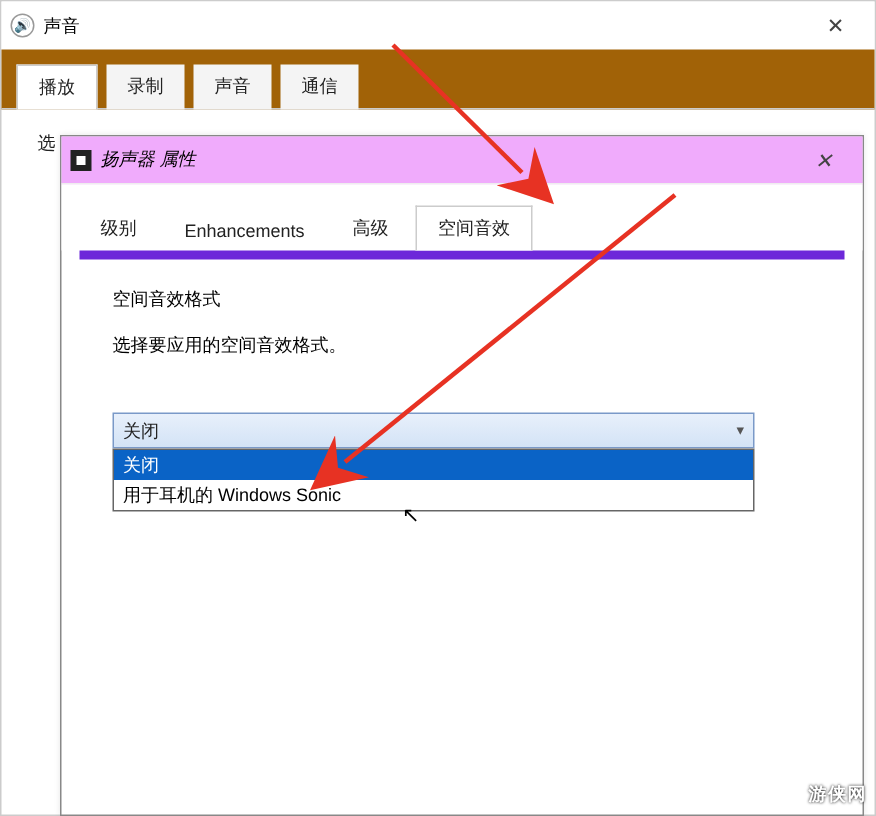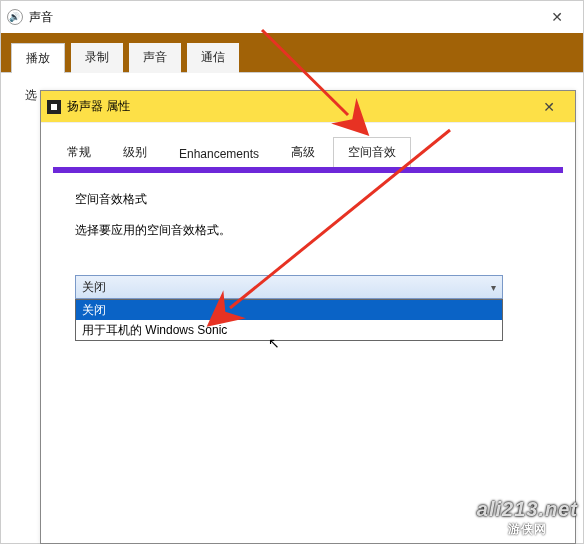--- a/index.html
+++ b/index.html
@@ -78,22 +78,23 @@
     height: 454px;
     background: #fff;
     border: 1px solid #888;
     box-shadow: 0 0 4px rgba(0,0,0,.1);
   }
   .child-titlebar {
     height: 32px;
     display: flex;
     align-items: center;
     padding: 0 6px;
-    background: #fde047;
+    background: #f0abfc;
     border-bottom: 1px solid #eee;
+    font-style: italic;
   }
   .child-titlebar .icon {
     width: 14px; height: 14px;
     background: #222;
     margin-right: 6px;
     display: inline-flex; align-items:center; justify-content:center;
   }
   .child-titlebar .icon:after{
     content:""; width:6px; height:6px; background:#fff;
   }
@@ -204,21 +205,20 @@
   </div>
 </div>
 
 <div class="child-dialog">
   <div class="child-titlebar">
     <span class="icon"></span>
     <span class="child-title">扬声器 属性</span>
     <span class="close-x">✕</span>
   </div>
   <div class="child-tabbar">
-    <div class="ctab"><span>常规</span></div>
     <div class="ctab"><span>级别</span></div>
     <div class="ctab"><span>Enhancements</span></div>
     <div class="ctab"><span>高级</span></div>
     <div class="ctab active"><span>空间音效</span></div>
   </div>
   <div class="child-body">
     <div class="section-label">空间音效格式</div>
     <div class="section-desc">选择要应用的空间音效格式。</div>
 
     <div class="combo">
@@ -246,15 +246,14 @@
       <path d="M0,0 L12,6 L0,12 L4,6 Z" fill="#e73223"></path>
     </marker>
   </defs>
 
   <line x1="262" y1="30" x2="348" y2="115" stroke="#e73223" stroke-width="3" marker-end="url(#ah)"></line>
 
   <line x1="450" y1="130" x2="230" y2="308" stroke="#e73223" stroke-width="3" marker-end="url(#ah)"></line>
 </svg>
 
 <div class="watermark">
-  <span>ali213.net</span>
   <span class="cn">游侠网</span>
 </div>
 
 </body></html>

